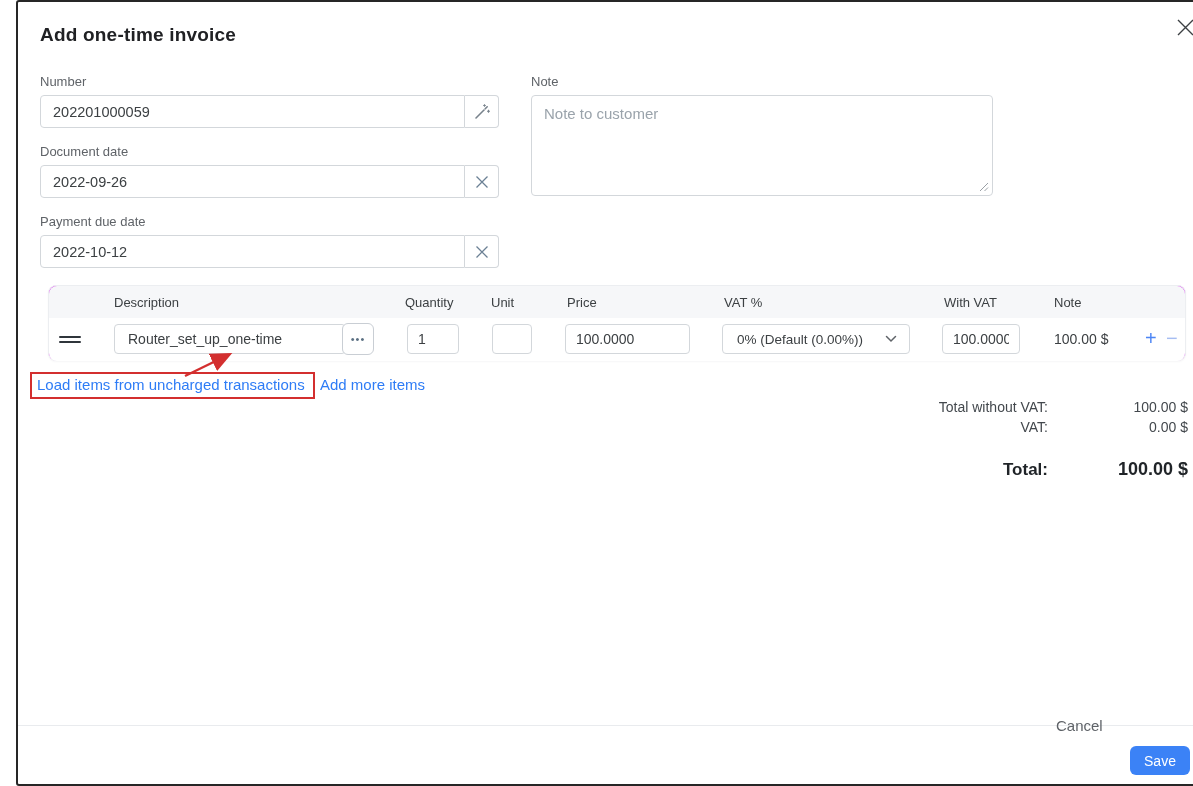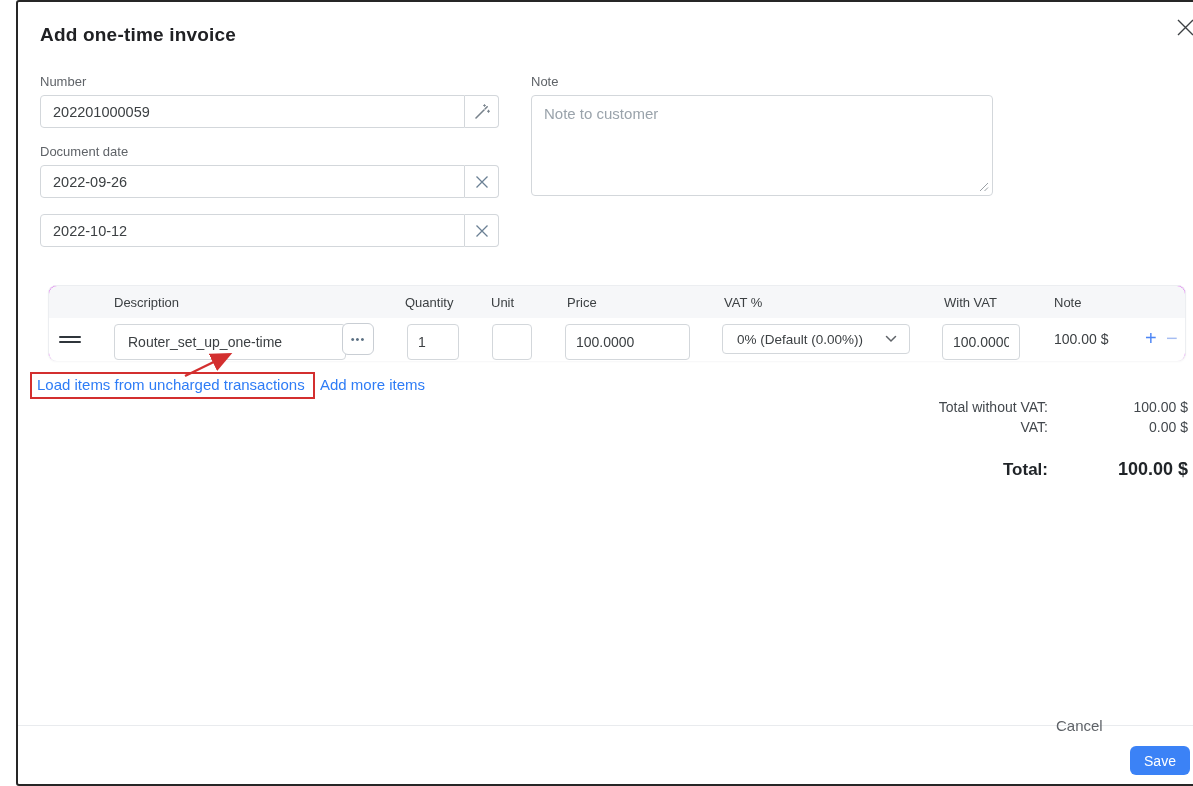--- a/index.html
+++ b/index.html
@@ -80,21 +80,21 @@
   }
   .thead {
     position: relative; height: 32px;
     background: #f6f7f9;
     border-radius: 8px 8px 0 0;
     font-size: 13px; font-weight: 500; color: #3c4043;
   }
   .th { position: absolute; top: 0; line-height: 33px; white-space: nowrap; }
   .trow { position: relative; height: 43px; background: #fff; border-radius: 0 0 8px 8px; }
   .cell-input {
-    position: absolute; top: 6px; height: 36px;
+    position: absolute; top: 6px; height: 30px;
     border: 1px solid #d3d7db; border-radius: 4px;
     font-size: 14px; color: #3c4043; padding: 0 10px;
     outline: none; font-family: inherit; background: #fff;
   }
   .drag-handle {
     position: absolute; left: 10px; top: 13px; width: 22px; height: 16px;
     cursor: grab; display: flex; flex-direction: column; justify-content: center; gap: 3px;
   }
   .drag-handle i { display: block; height: 2px; background: #2f353b; border-radius: 1px; }
   .dots-btn {
@@ -187,20 +187,21 @@
       <input class="input" type="text" value="2022-09-26" style="">
       <button class="addon-btn">
         <svg width="14" height="14" viewBox="0 0 14 14">
           <path d="M1.5 1.5 L12.5 12.5 M12.5 1.5 L1.5 12.5" stroke="#6b8094" stroke-width="1.3" fill="none"></path>
         </svg>
       </button>
     </div>
   </div>
 
   <div class="abs" style="left:22px; top:212px; width:459px;">
+    <label class="fld-label">Payment due date</label>
     <div class="group">
       <input class="input" type="text" value="2022-10-12" style="">
       <button class="addon-btn">
         <svg width="14" height="14" viewBox="0 0 14 14">
           <path d="M1.5 1.5 L12.5 12.5 M12.5 1.5 L1.5 12.5" stroke="#6b8094" stroke-width="1.3" fill="none"></path>
         </svg>
       </button>
     </div>
   </div>
 

